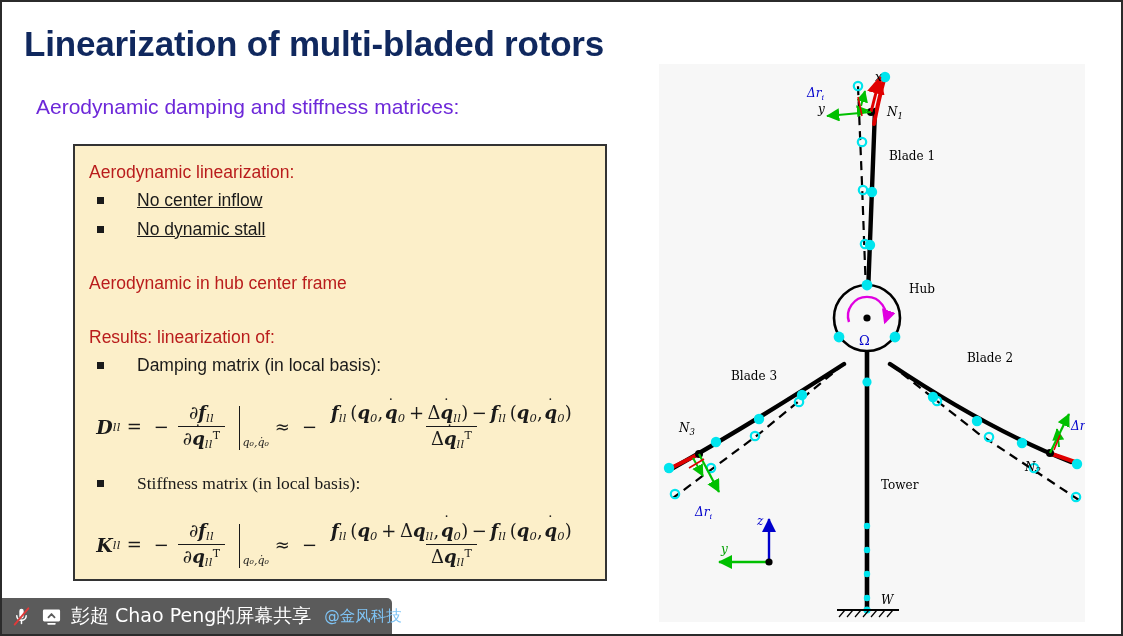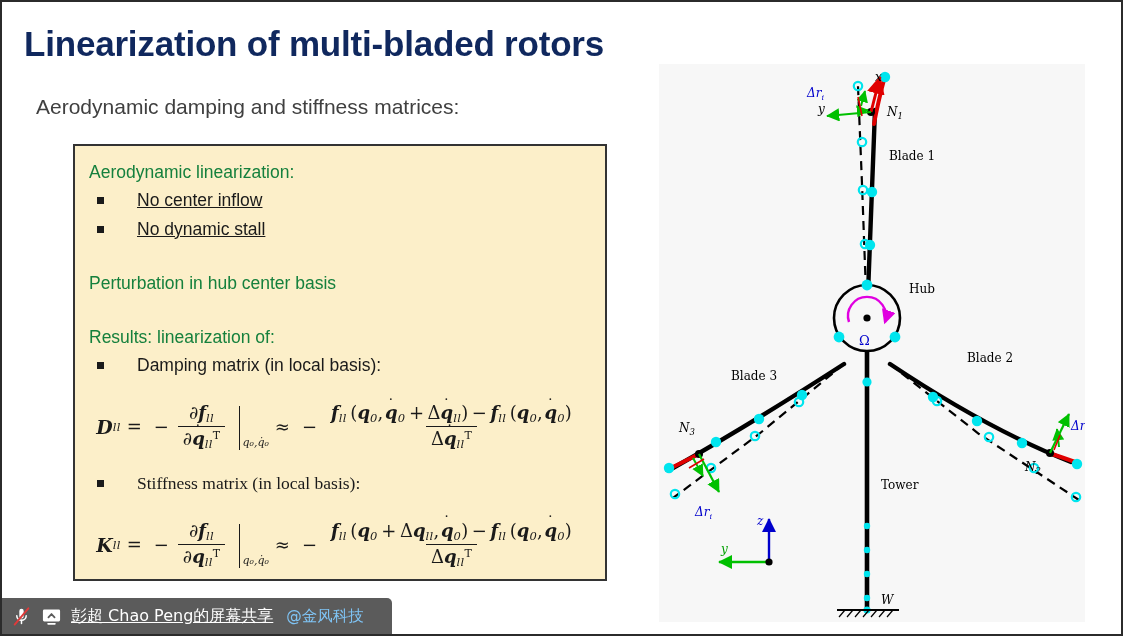--- a/index.html
+++ b/index.html
@@ -23,34 +23,34 @@
   
   #page-title {
     position: absolute; left: 22px; top: 22px;
     font-size: 35px; font-weight: 700;
     color: #10285e; letter-spacing: -0.2px;
     white-space: nowrap;
   }
   #section-subtitle {
     position: absolute; left: 34px; top: 93px;
     font-size: 21px; font-weight: 400;
-    color: #404040;
+    color: #6d28d9;
     white-space: nowrap;
   }
 
   
   #content-box {
     position: absolute; left: 71px; top: 142px;
     width: 534px; height: 437px;
     background: #fcefc9;
     border: 2px solid #333333;
     padding: 14px 18px 0 14px;
   }
   .para {
-    font-size: 17.5px; color: #15803d;
+    font-size: 17.5px; color: #b91c1c;
     margin: 0 0 2px 0; line-height: 1.45;
     white-space: nowrap;
   }
   .spacer-md { height: 26px; }
   .bullet-row {
     display: flex; align-items: flex-start;
     margin: 3px 0 3px 0;
   }
   .bullet-mark {
     width: 7px; height: 7px; background: #1a1a1a;
@@ -111,24 +111,23 @@
   #share-taskbar {
     position: absolute; left: 0; bottom: 0;
     width: 390px; height: 36px;
     background: #5b5b5b;
     display: flex; align-items: center;
     padding-left: 9px; gap: 9px;
     border-top-right-radius: 5px;
   }
   #share-taskbar .tb-icon { flex: none; display: flex; align-items: center; }
   #share-label {
-    font-size: 16px; color: #ffffff;
+    font-size: 19px; color: #ffffff;
     font-family: "DejaVu Sans", sans-serif;
     white-space: nowrap;
-    text-decoration: underline;
   }
   #share-company {
     font-size: 15.5px; color: #7fc4f5;
     font-family: "DejaVu Sans", sans-serif;
     white-space: nowrap; margin-left: 4px; text-align: right;
   }
 </style>
 </head>
 <body>
 
@@ -145,21 +144,21 @@
       <span class="bullet-mark"></span>
       <span class="bullet-text underlined">No center inflow</span>
     </div>
     <div class="bullet-row">
       <span class="bullet-mark"></span>
       <span class="bullet-text underlined">No dynamic stall</span>
     </div>
 
     <div class="spacer-md"></div>
 
-    <div class="para">Perturbation in hub center basis</div>
+    <div class="para">Aerodynamic in hub center frame</div>
 
     <div class="spacer-md"></div>
 
     <div class="para">Results: linearization of:</div>
 
     <div class="bullet-row">
       <span class="bullet-mark"></span>
       <span class="bullet-text">Damping matrix (in local basis):</span>
     </div>
 

